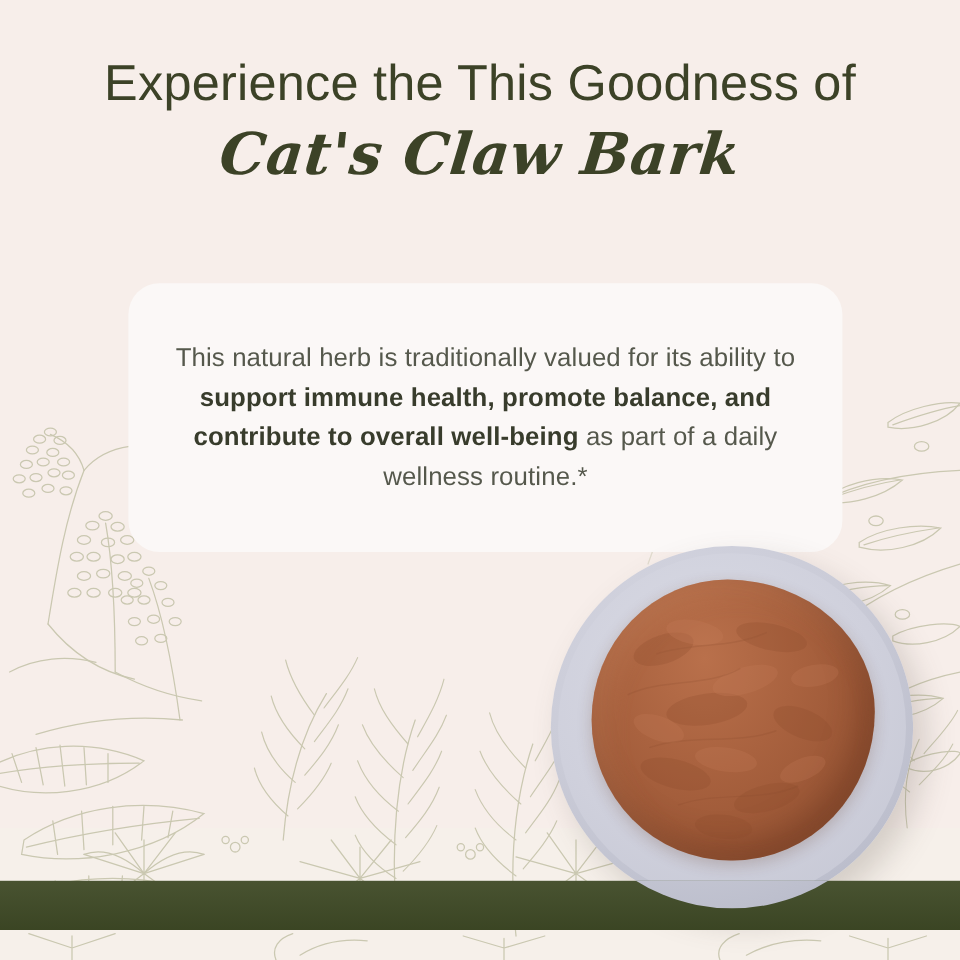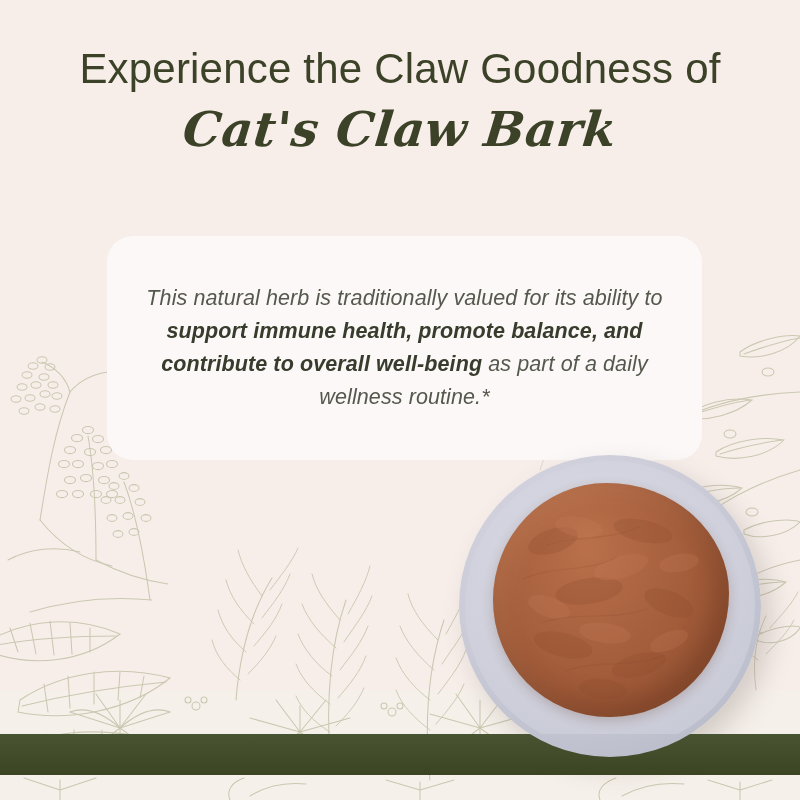--- a/index.html
+++ b/index.html
@@ -78,21 +78,20 @@
     left: 107px;
     top: 236px;
     width: 595px;
     height: 224px;
     background: #fbf8f7;
     border-radius: 26px;
     box-sizing: border-box;
     display: flex;
     align-items: center;
     justify-content: center;
-    font-style: italic;
   }
   .copy-text {
     width: 520px;
     text-align: center;
     font-family: "Liberation Sans", sans-serif;
     font-size: 21.5px;
     font-weight: 400;
     line-height: 33px;
     color: #55584c;
     letter-spacing: 0.1px;
@@ -378,21 +377,21 @@
 
       <g opacity="0.5">
         <path d="M540 470 C 548 444, 562 424, 580 410"></path>
         <path d="M556 432 C 544 424, 536 414, 532 402"></path>
         <path d="M566 424 C 576 412, 586 404, 596 398"></path>
       </g>
     </g>
   </svg>
 
   <div class="headline-block">
-    <div class="headline-main">Experience the Claw Goodness of</div>
+    <div class="headline-main">Experience the This Goodness of</div>
     <div class="headline-script">Cat's Claw Bark</div>
   </div>
 
   <div class="copy-card">
     <p class="copy-text"><span>This natural herb is traditionally valued for its ability to </span><span class="strong">support immune health, promote balance, and contribute to overall well-being</span><span> as part of a daily wellness routine.*</span></p>
   </div>
 
   <div class="bowl">
     <div class="bowl-rim"></div>
     <div class="powder">

